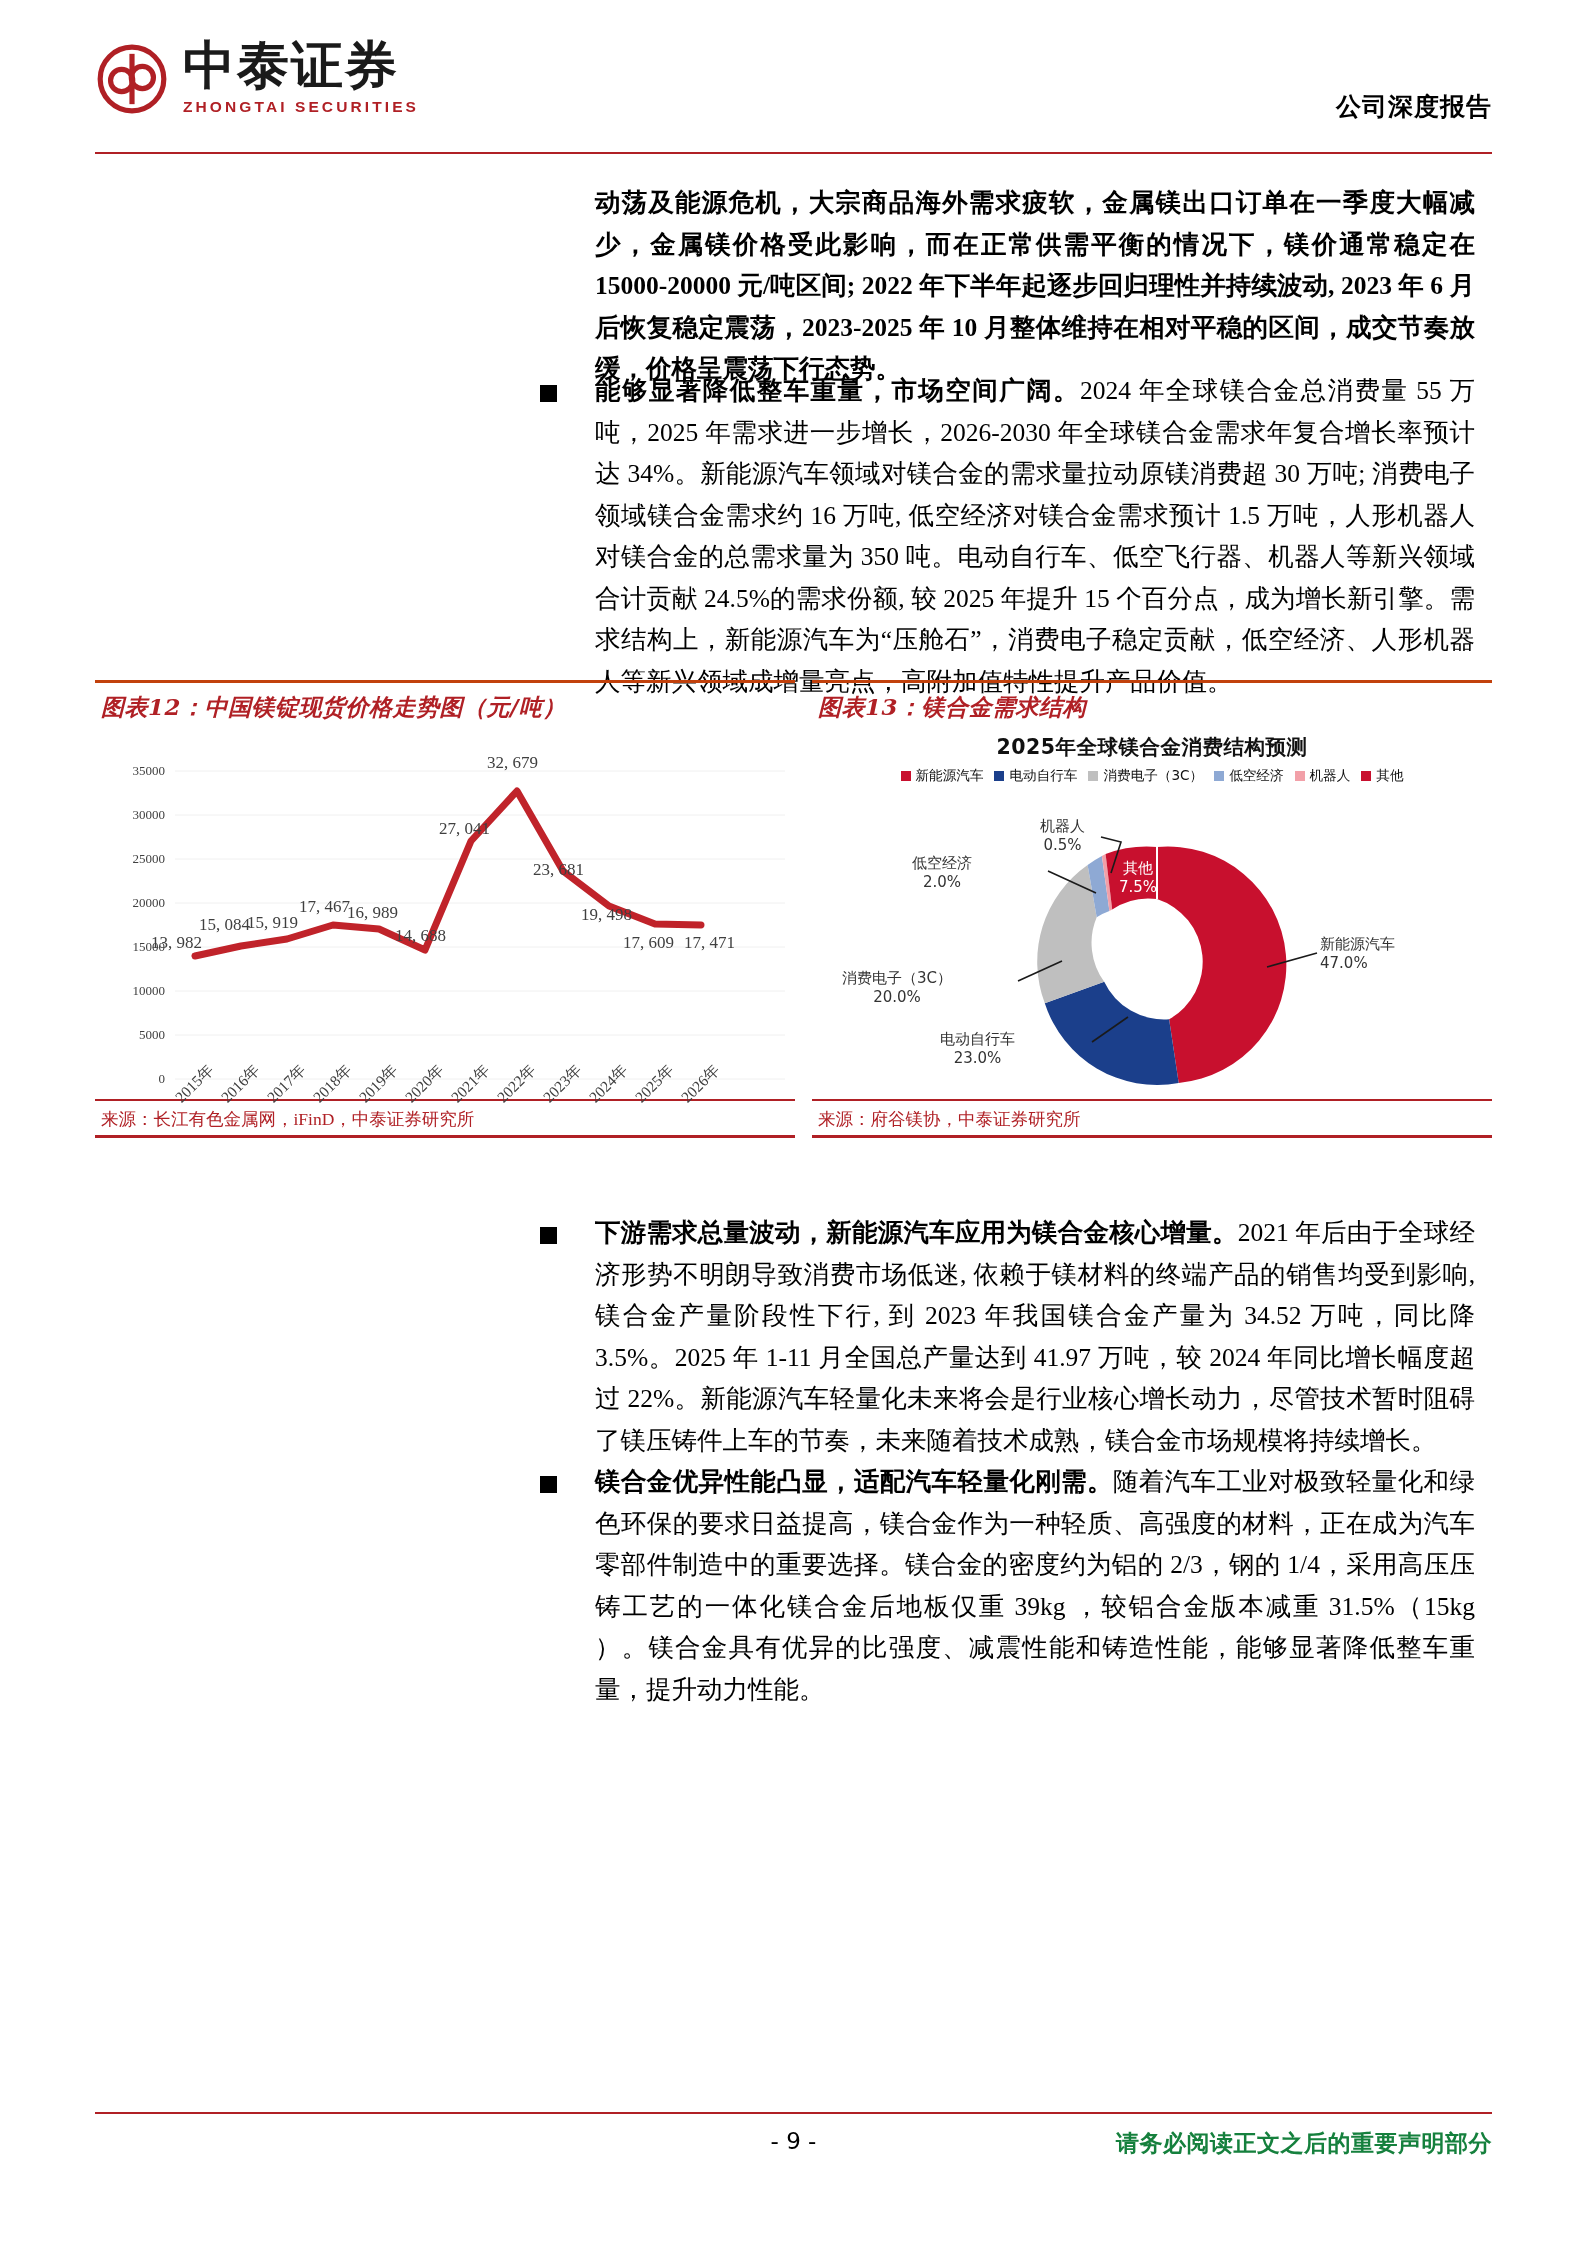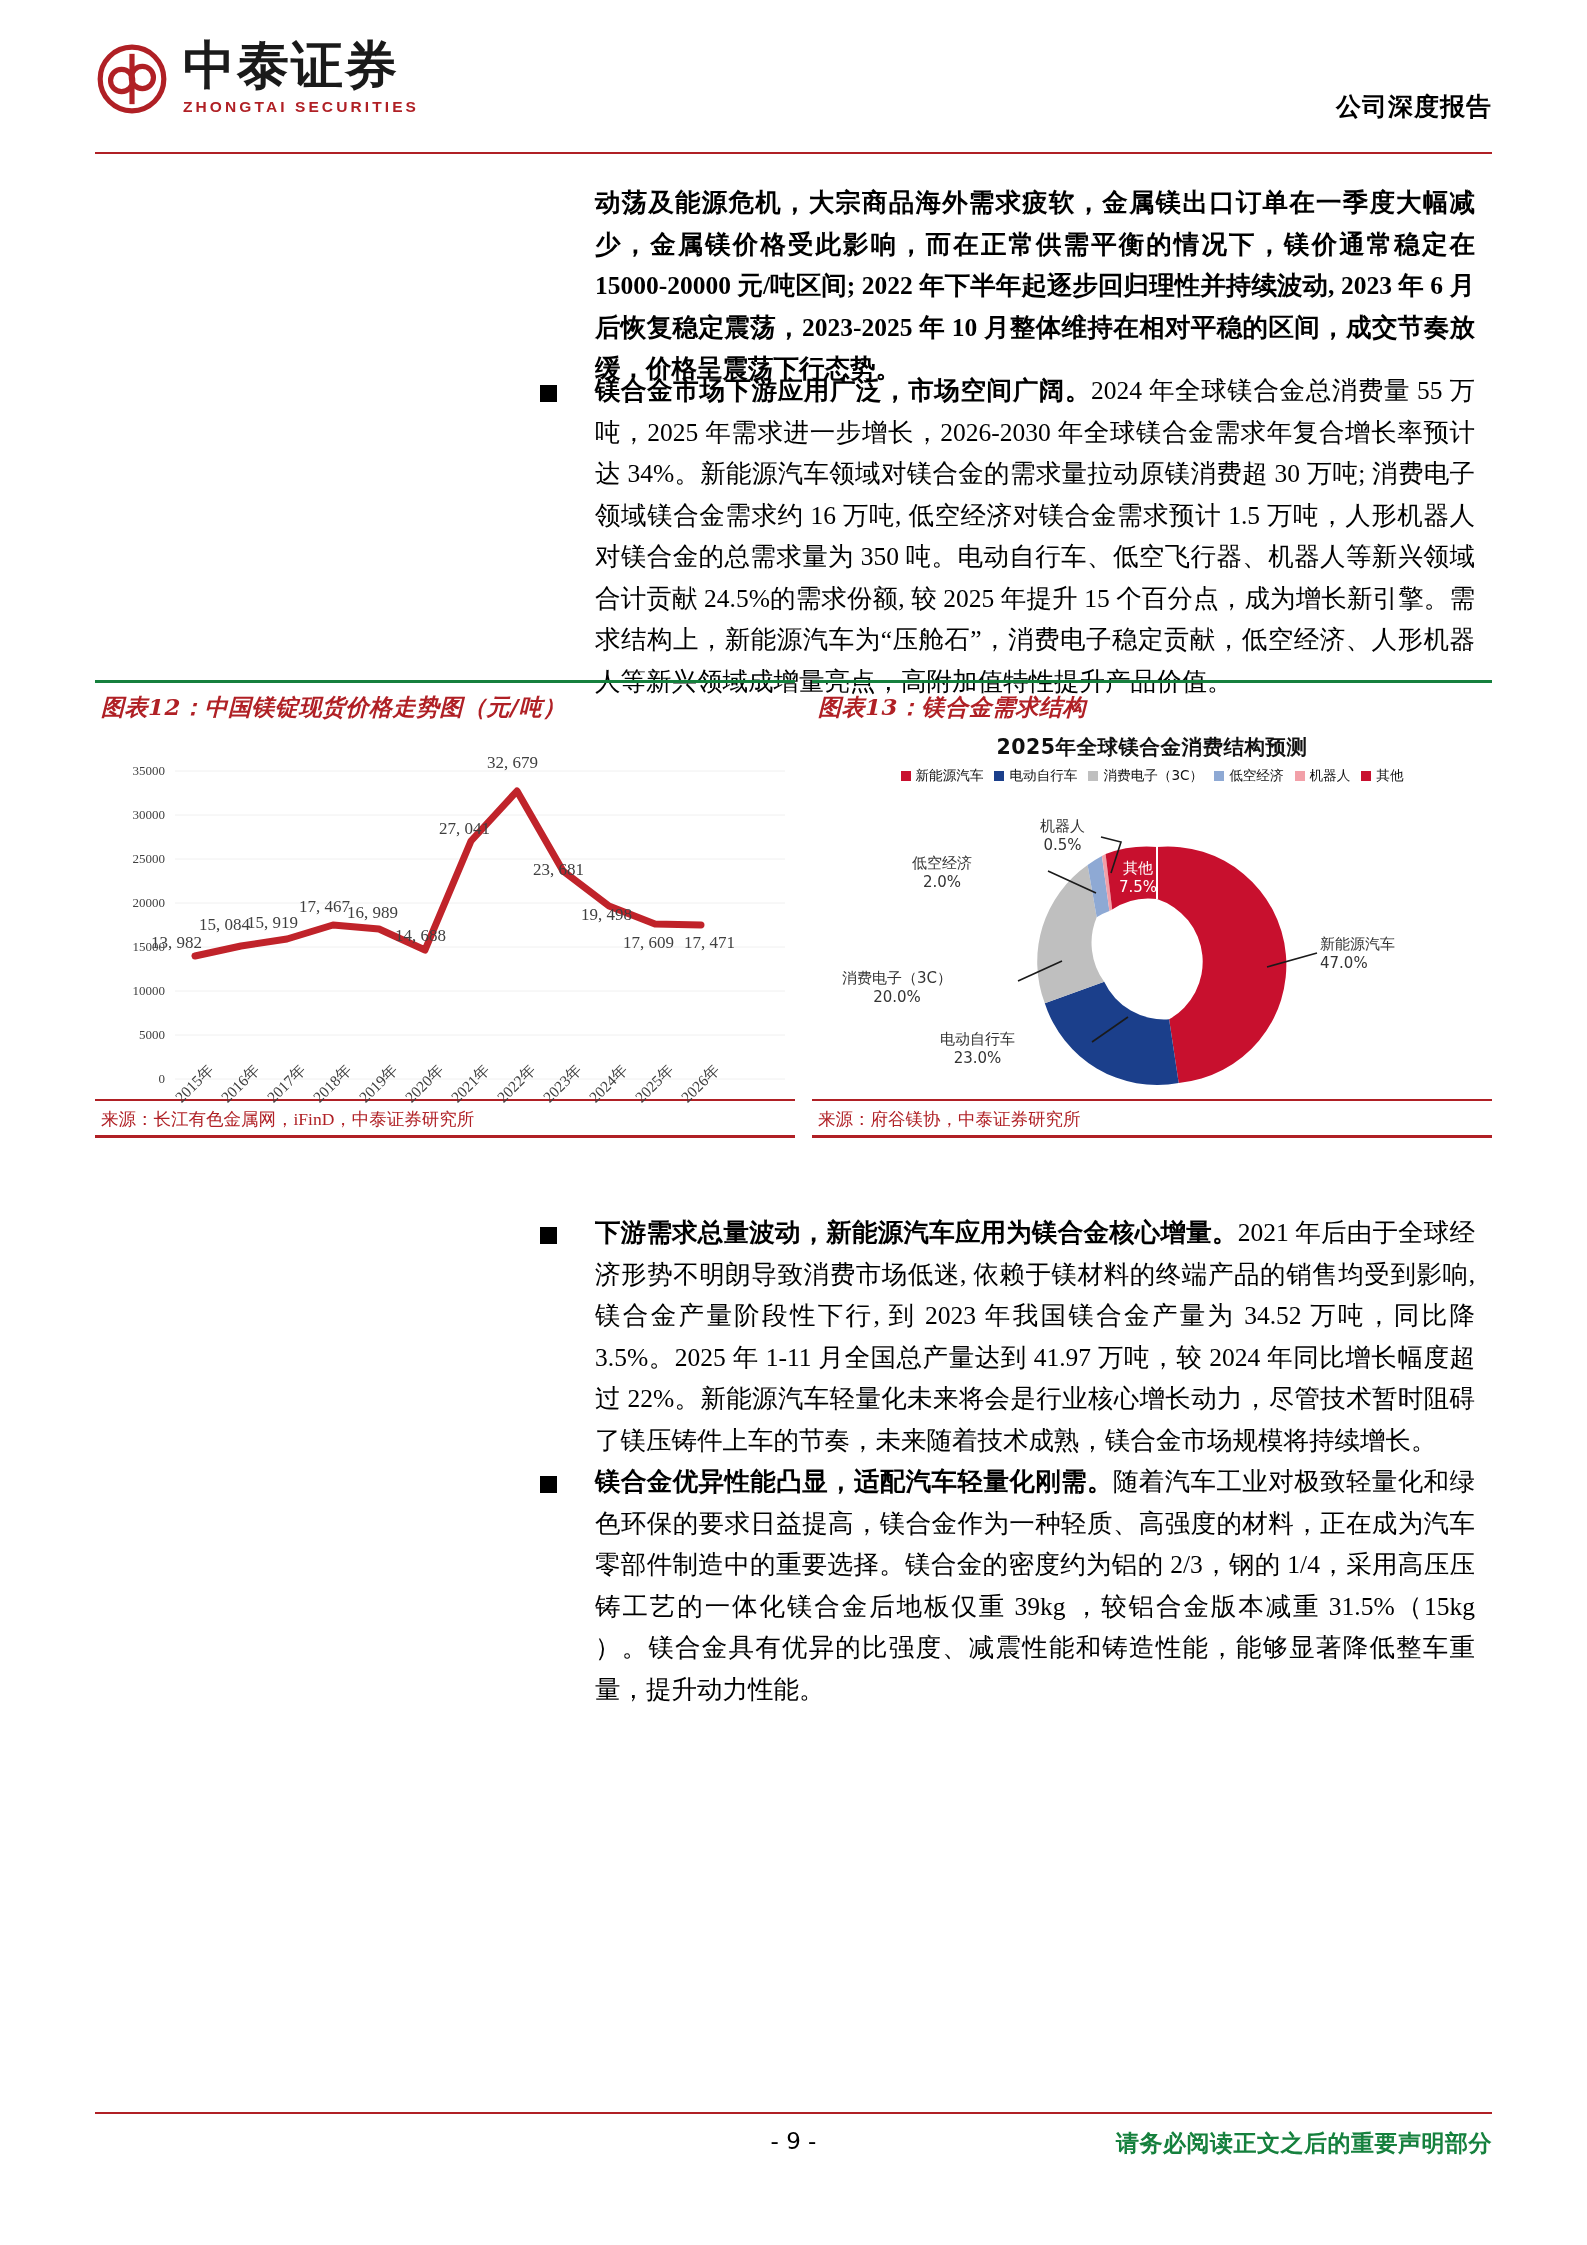--- a/index.html
+++ b/index.html
@@ -81,21 +81,21 @@
     line-height: 41.5px;
     text-align: justify;
     text-justify: inter-ideograph;
     flex: 1 1 auto;
   }
   .b { font-weight: 700; }
 
   
   .exhibit {
     position: absolute;
-    border-top: 3px solid #15803d;
+    border-top: 3px solid #c2410c;
     border-bottom: 3px solid #b02025;
   }
   .exhibit-title {
     font-family: "DejaVu Serif", serif;
     font-style: italic;
     font-weight: 700;
     font-size: 23px;
     color: #b02025;
     padding: 9px 4px 4px 6px;
     letter-spacing: 0.5px;
@@ -211,21 +211,21 @@
     </div>
     <div class="header-right">公司深度报告</div>
     <div class="header-rule"></div>
   </div>
 
   <p class="para lead" style="top:182px;font-weight:bold;">动荡及能源危机，大宗商品海外需求疲软，金属镁出口订单在一季度大幅减少，金属镁价格受此影响，而在正常供需平衡的情况下，镁价通常稳定在15000-20000 元/吨区间; 2022 年下半年起逐步回归理性并持续波动, 2023 年 6 月后恢复稳定震荡，2023-2025 年 10 月整体维持在相对平稳的区间，成交节奏放缓，价格呈震荡下行态势。</p>
 
   <div class="bullet-item" style="top:370px;">
     <span class="bullet-mark"></span>
     <div class="bullet-text">
-      <span class="b">镁合金市场下游应用广泛，市场空间广阔。</span><span>2024 年全球镁合金总消费量 55 万吨，2025 年需求进一步增长，2026-2030 年全球镁合金需求年复合增长率预计达 34%。新能源汽车领域对镁合金的需求量拉动原镁消费超 30 万吨; 消费电子领域镁合金需求约 16 万吨, 低空经济对镁合金需求预计 1.5 万吨，人形机器人对镁合金的总需求量为 350 吨。电动自行车、低空飞行器、机器人等新兴领域合计贡献 24.5%的需求份额, 较 2025 年提升 15 个百分点，成为增长新引擎。需求结构上，新能源汽车为“压舱石”，消费电子稳定贡献，低空经济、人形机器人等新兴领域成增量亮点，高附加值特性提升产品价值。</span>
+      <span class="b">能够显著降低整车重量，市场空间广阔。</span><span>2024 年全球镁合金总消费量 55 万吨，2025 年需求进一步增长，2026-2030 年全球镁合金需求年复合增长率预计达 34%。新能源汽车领域对镁合金的需求量拉动原镁消费超 30 万吨; 消费电子领域镁合金需求约 16 万吨, 低空经济对镁合金需求预计 1.5 万吨，人形机器人对镁合金的总需求量为 350 吨。电动自行车、低空飞行器、机器人等新兴领域合计贡献 24.5%的需求份额, 较 2025 年提升 15 个百分点，成为增长新引擎。需求结构上，新能源汽车为“压舱石”，消费电子稳定贡献，低空经济、人形机器人等新兴领域成增量亮点，高附加值特性提升产品价值。</span>
     </div>
   </div>
 
   <div class="exhibit" style="left:95px; top:680px; width:700px;">
     <div class="exhibit-title">图表12：中国镁锭现货价格走势图（元/吨）</div>
     <div class="exhibit-body">
       <div class="linechart">
 
         <div class="lc-ylabel" style="left:4px;  top:36px;">35000</div>
         <div class="lc-ylabel" style="left:4px;  top:80px;">30000</div>

